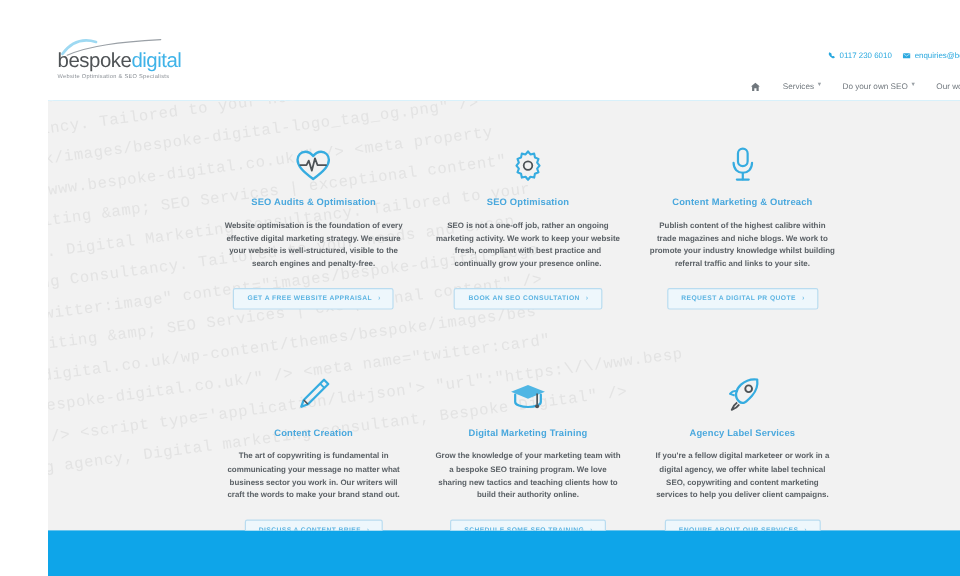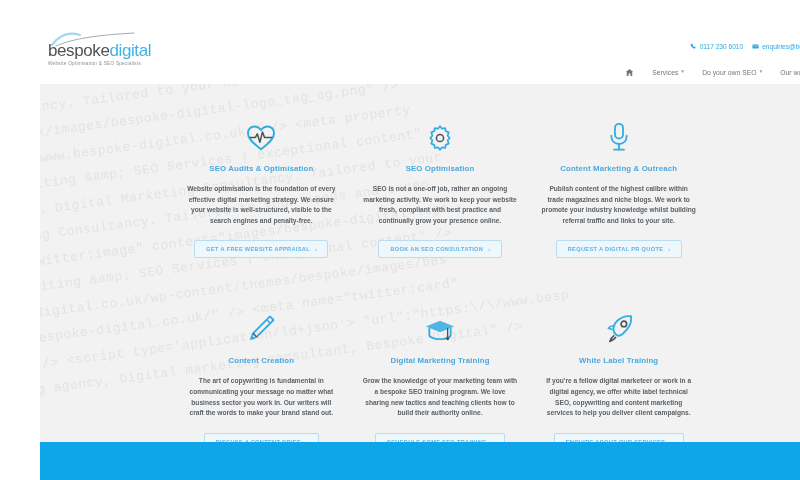--- a/index.html
+++ b/index.html
@@ -266,21 +266,21 @@
 
       <div class="card">
         <div class="card-icon">
           <svg width="30" height="30" viewBox="0 0 32 32">
             <path d="M12.4 21.6 C8.4 17.6 9.6 11.4 14.4 7 C18.4 3.4 24.4 1.8 28.8 2.4 C29.4 6.8 27.8 12.8 24.2 16.8 C19.8 21.6 16.4 25.6 12.4 21.6 Z" fill="none" stroke="#36ace0" stroke-width="2" stroke-linejoin="round"></path>
             <circle cx="21.2" cy="10.6" r="3" fill="none" stroke="#4d5256" stroke-width="1.7"></circle>
             <path d="M11 22.8 C8.6 24.4 7 27 6.2 29.4 C8.6 28.6 11.2 27 12.8 24.6" fill="none" stroke="#4d5256" stroke-width="1.7" stroke-linejoin="round"></path>
             <path d="M11.4 12.6 C8.6 12.2 6 13.2 4.6 15.2 L8.8 16.6" fill="none" stroke="#36ace0" stroke-width="1.7" stroke-linejoin="round"></path>
           </svg>
         </div>
-        <div class="card-title">White Label Training</div>
+        <div class="card-title">Agency Label Services</div>
         <div class="card-body">If you're a fellow digital marketeer or work in a digital agency, we offer white label technical SEO, copywriting and content marketing services to help you deliver client campaigns.</div>
         <div class="card-btn-wrap">
           <div class="card-btn">
             <span>ENQUIRE ABOUT OUR SERVICES</span>
             <span class="chev">›</span>
           </div>
         </div>
       </div>
     </div>
   </div>

